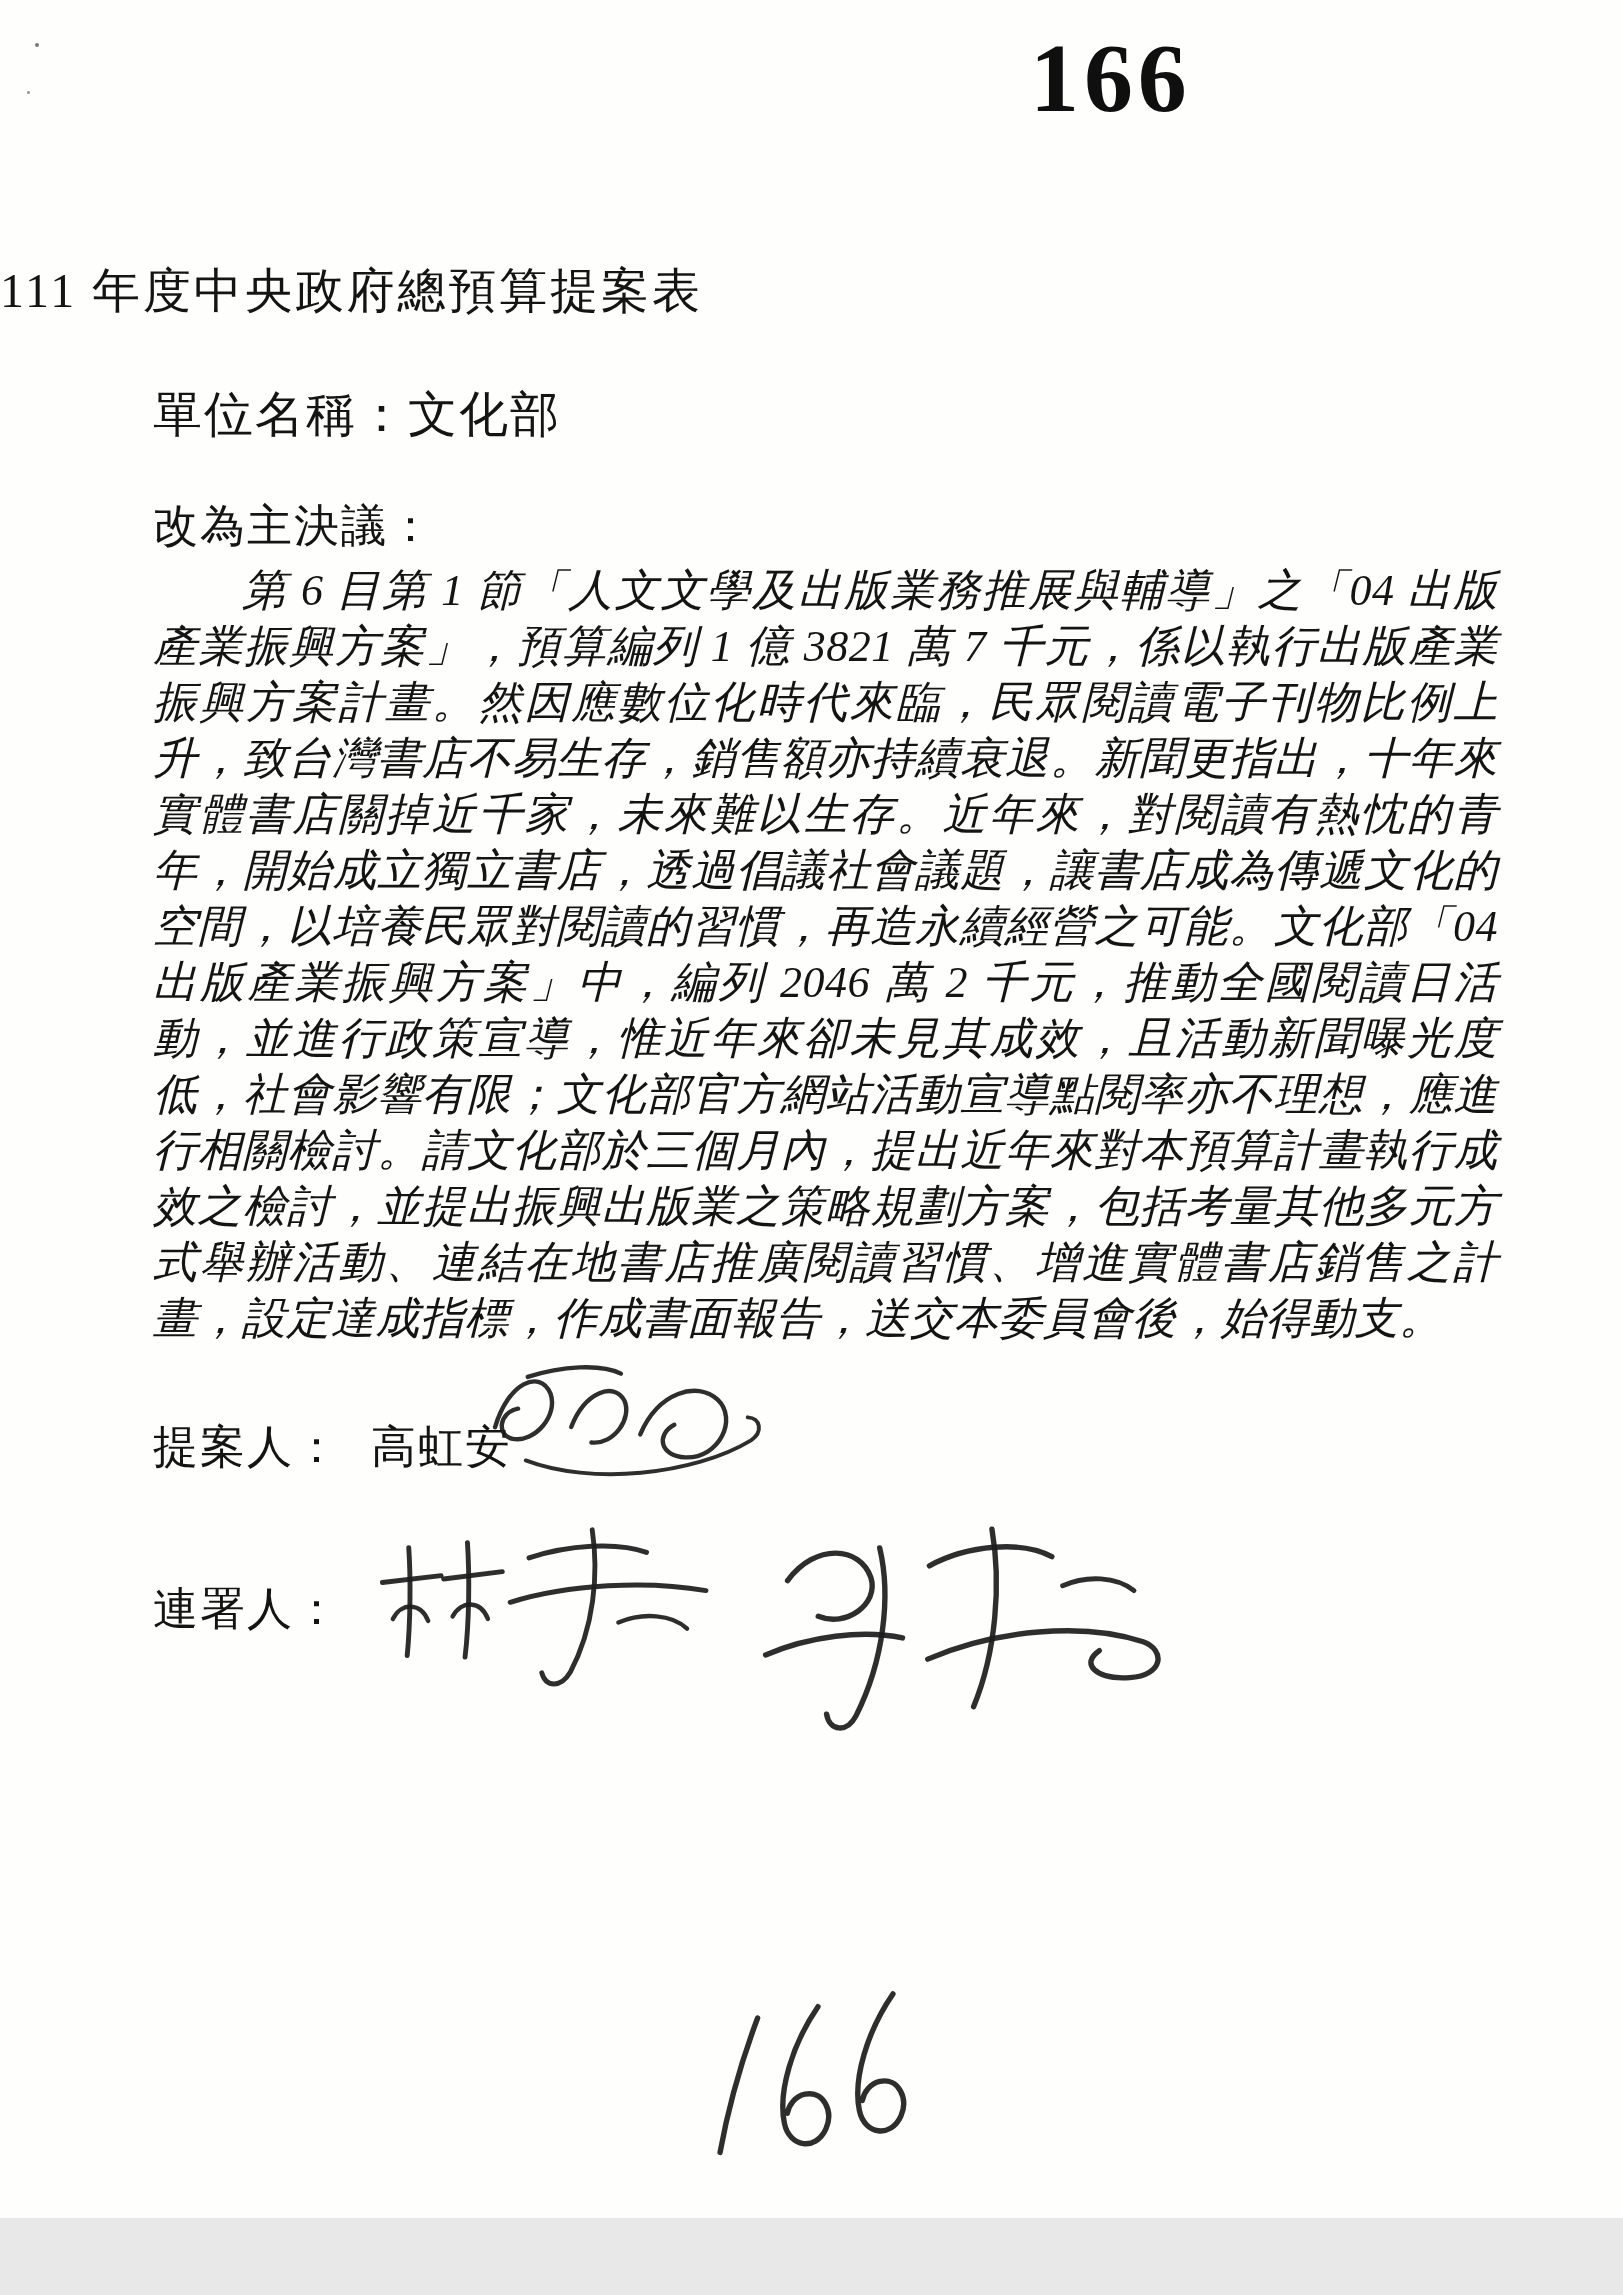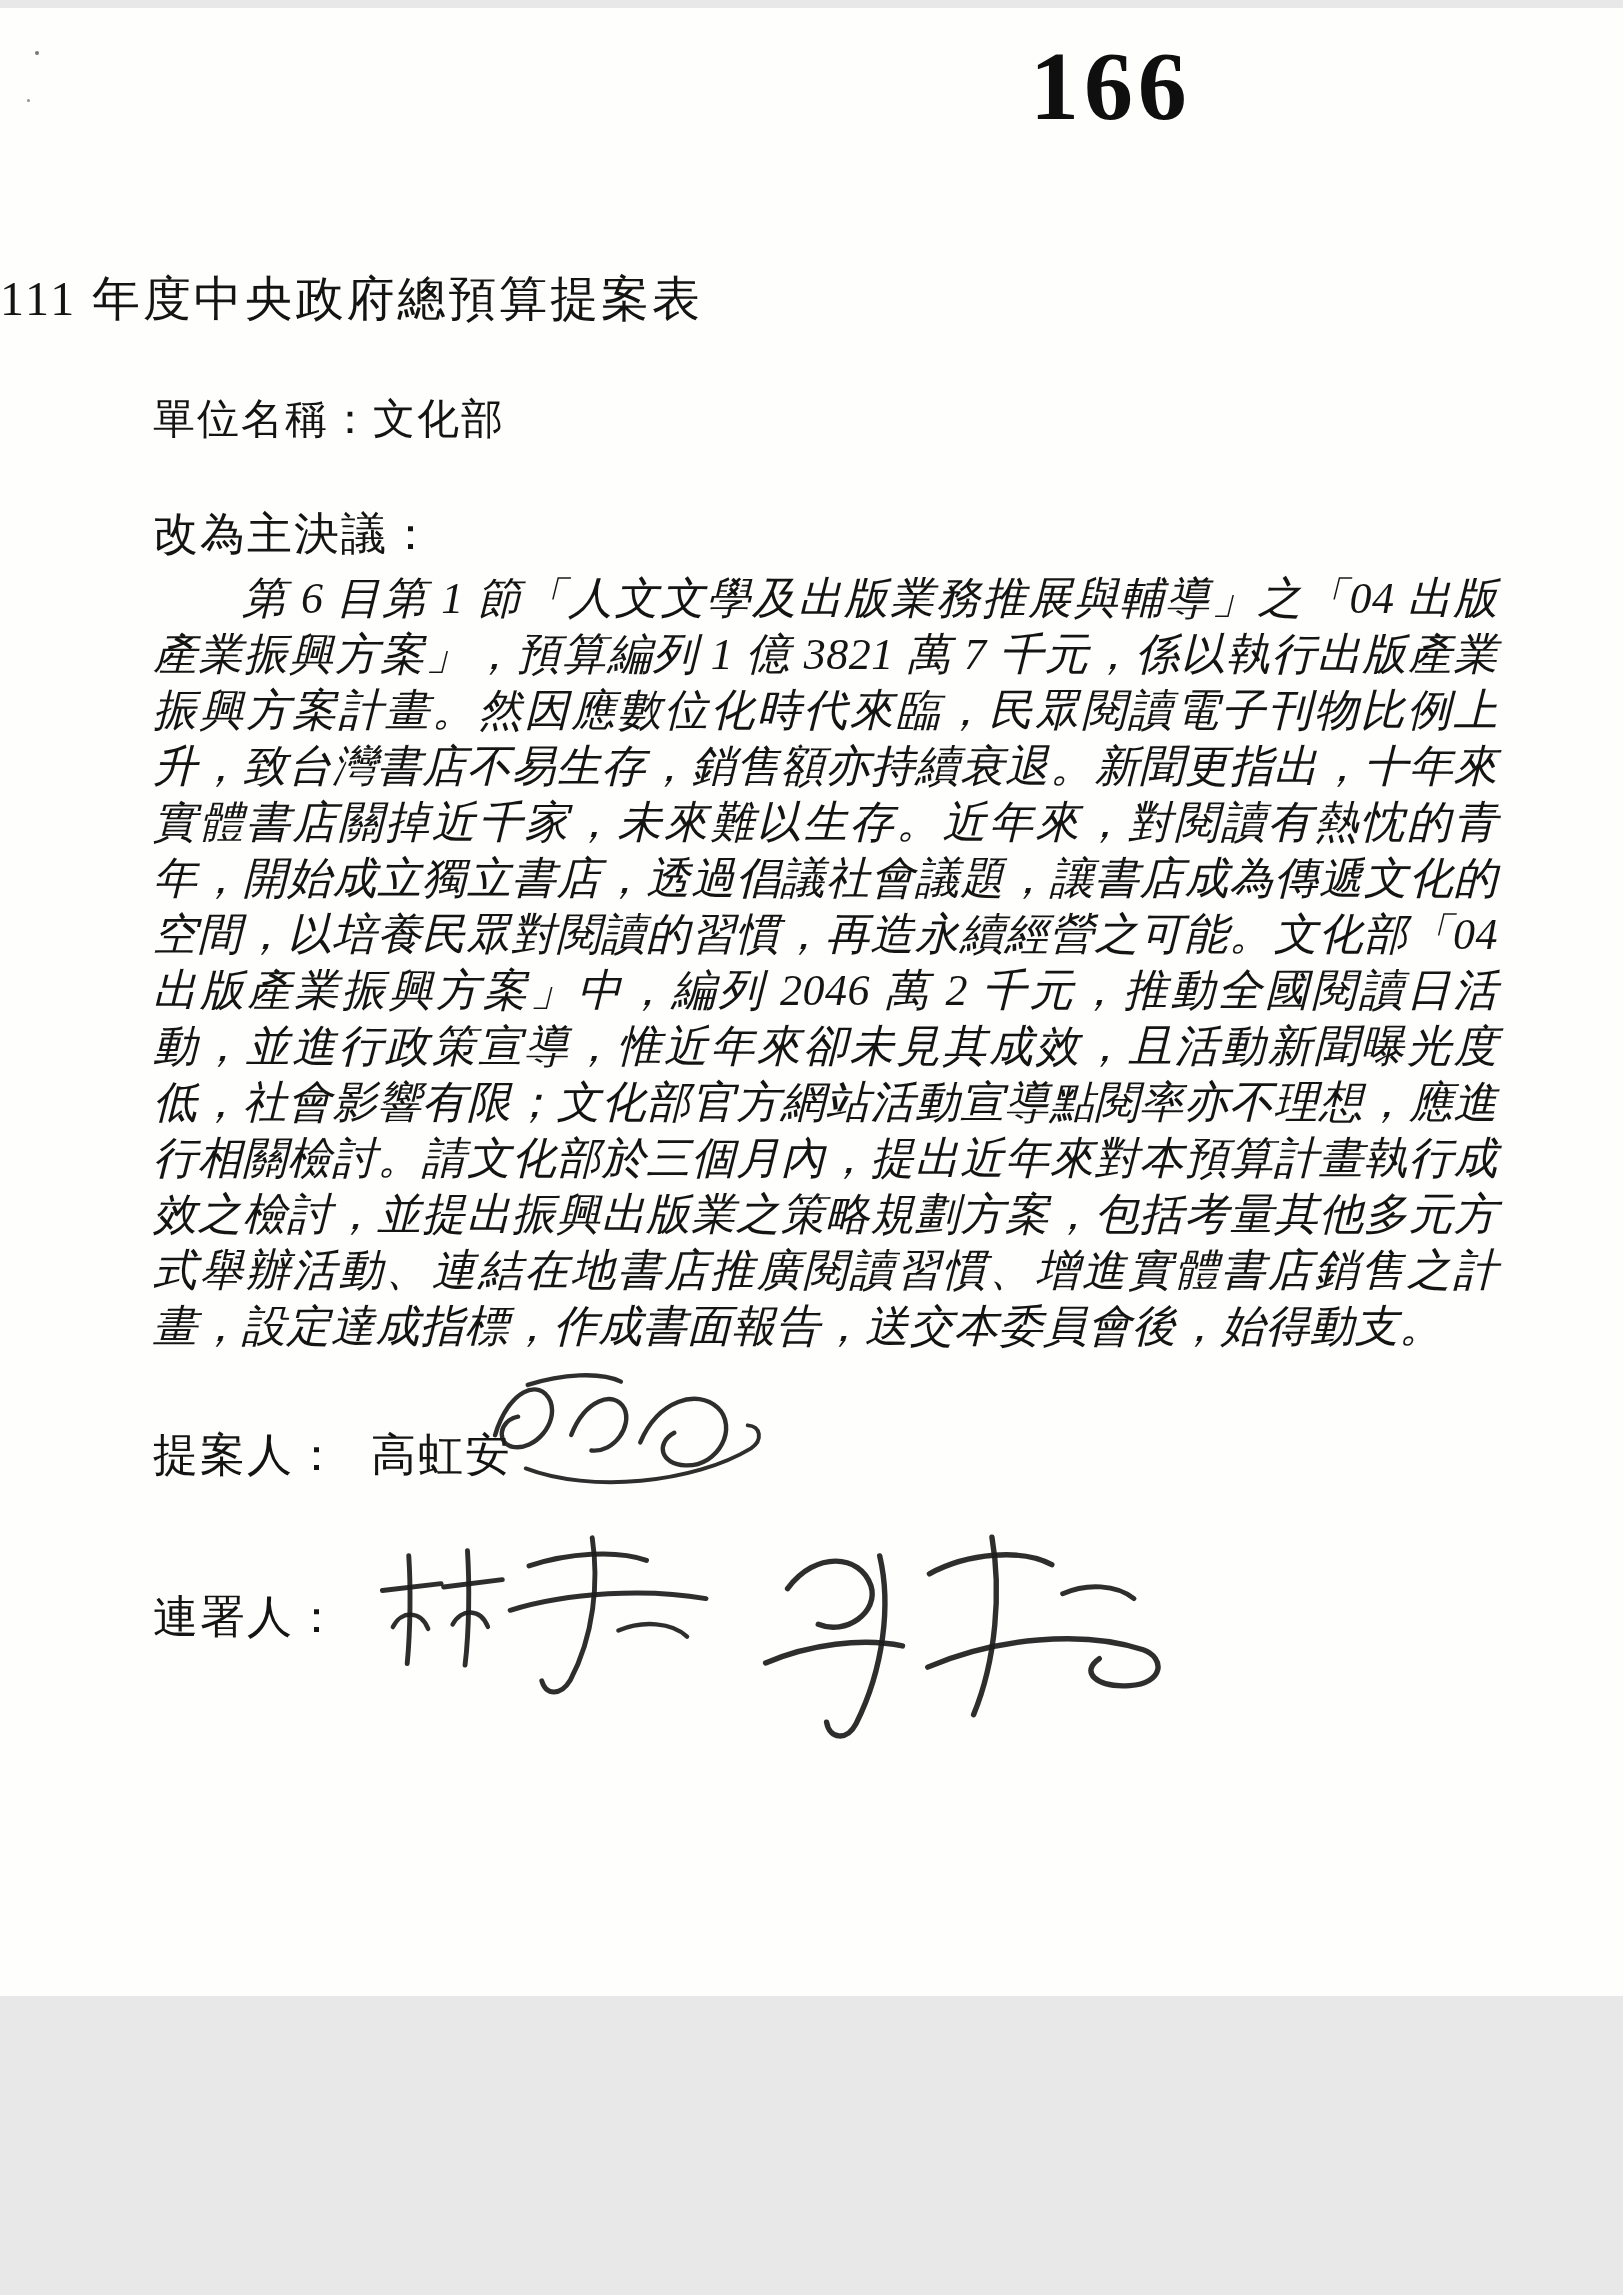--- a/index.html
+++ b/index.html
@@ -3,22 +3,22 @@
 <meta charset="utf-8">
 <style>
   html, body {
     margin: 0;
     padding: 0;
     background: #e8e8e8;
   }
   .page {
     position: relative;
     width: 1624px;
-    height: 1988px;
-    margin: 8px auto;
+    height: 2218px;
+    margin: 0 auto;
     background: #fefefd;
     color: #141414;
     font-family: "Liberation Serif", "DejaVu Serif", serif;
     overflow: hidden;
   }
   .speck {
     position: absolute;
     background: #4a4a4a;
     border-radius: 50%;
   }
@@ -42,21 +42,21 @@
     margin: 0;
     font-size: 48px;
     font-weight: 400;
     letter-spacing: 2.9px;
     line-height: 1;
   }
   .unit-line {
     position: absolute;
     top: 390px;
     left: 153px;
-    font-size: 42px;
+    font-size: 49px;
     letter-spacing: 2px;
     line-height: 1;
     font-family: Liberation Serif, serif;
   }
   .resolution-heading {
     position: absolute;
     top: 504px;
     left: 153px;
     font-size: 45px;
     letter-spacing: 2px;

